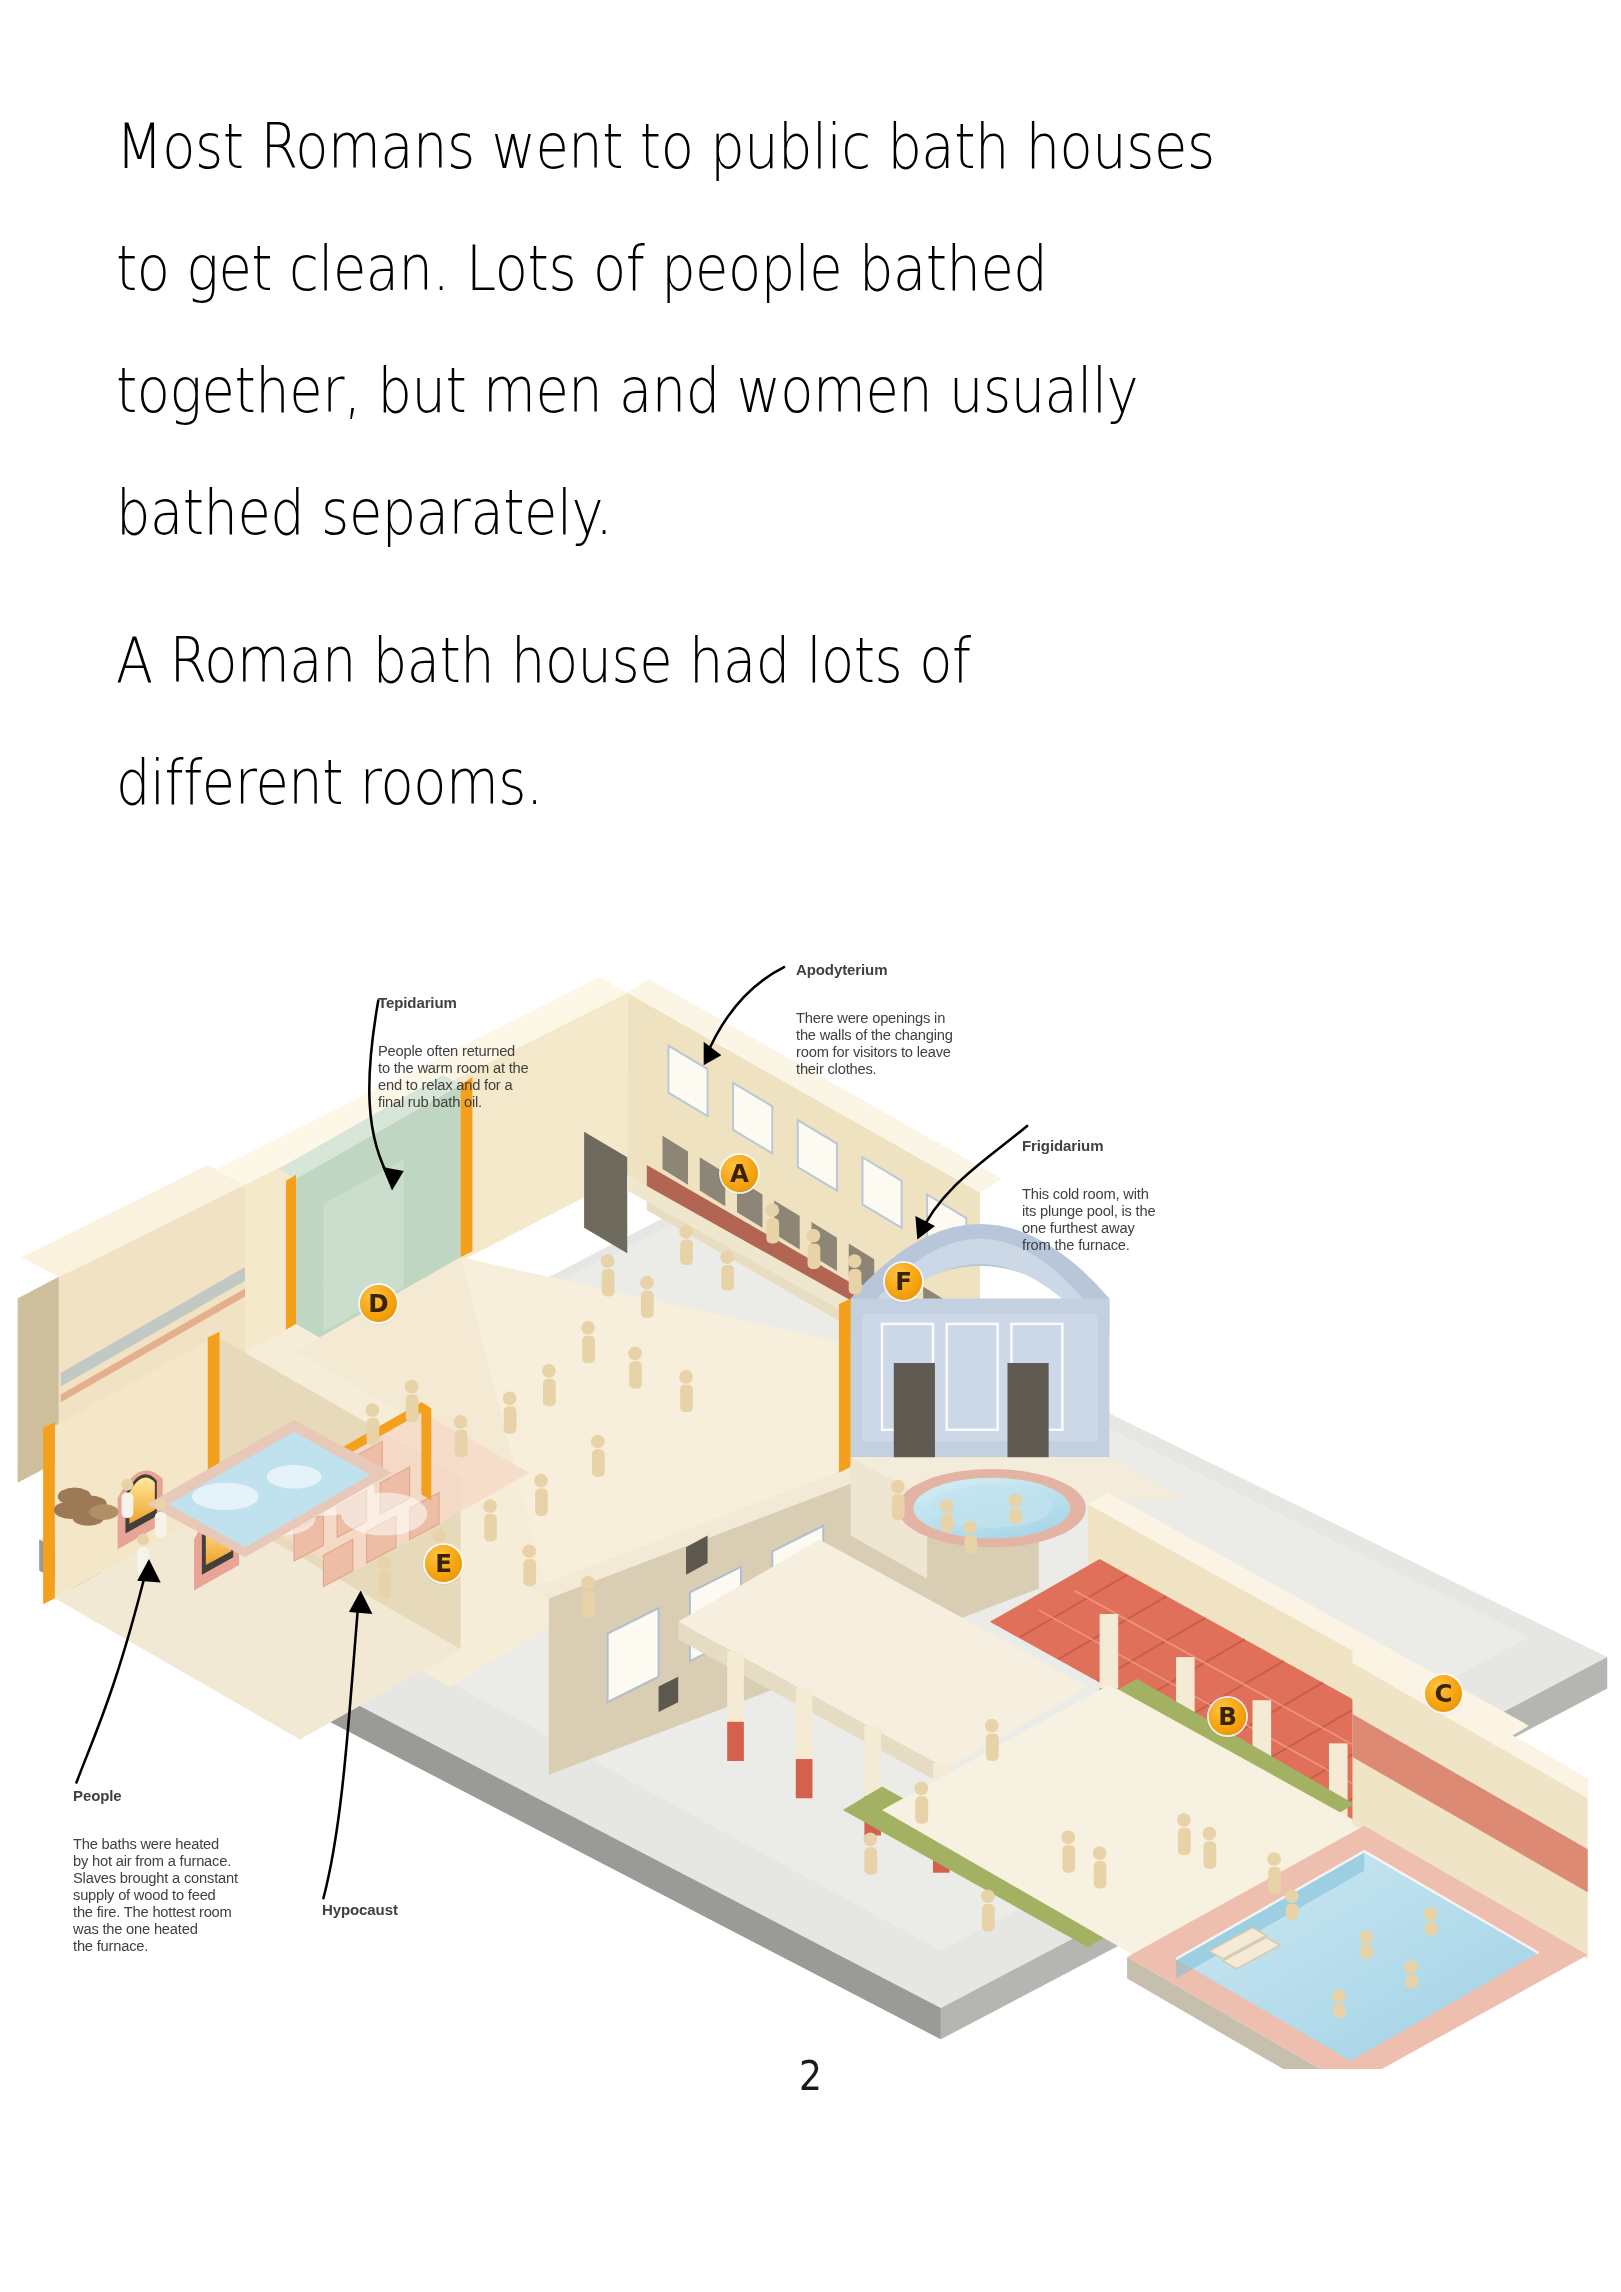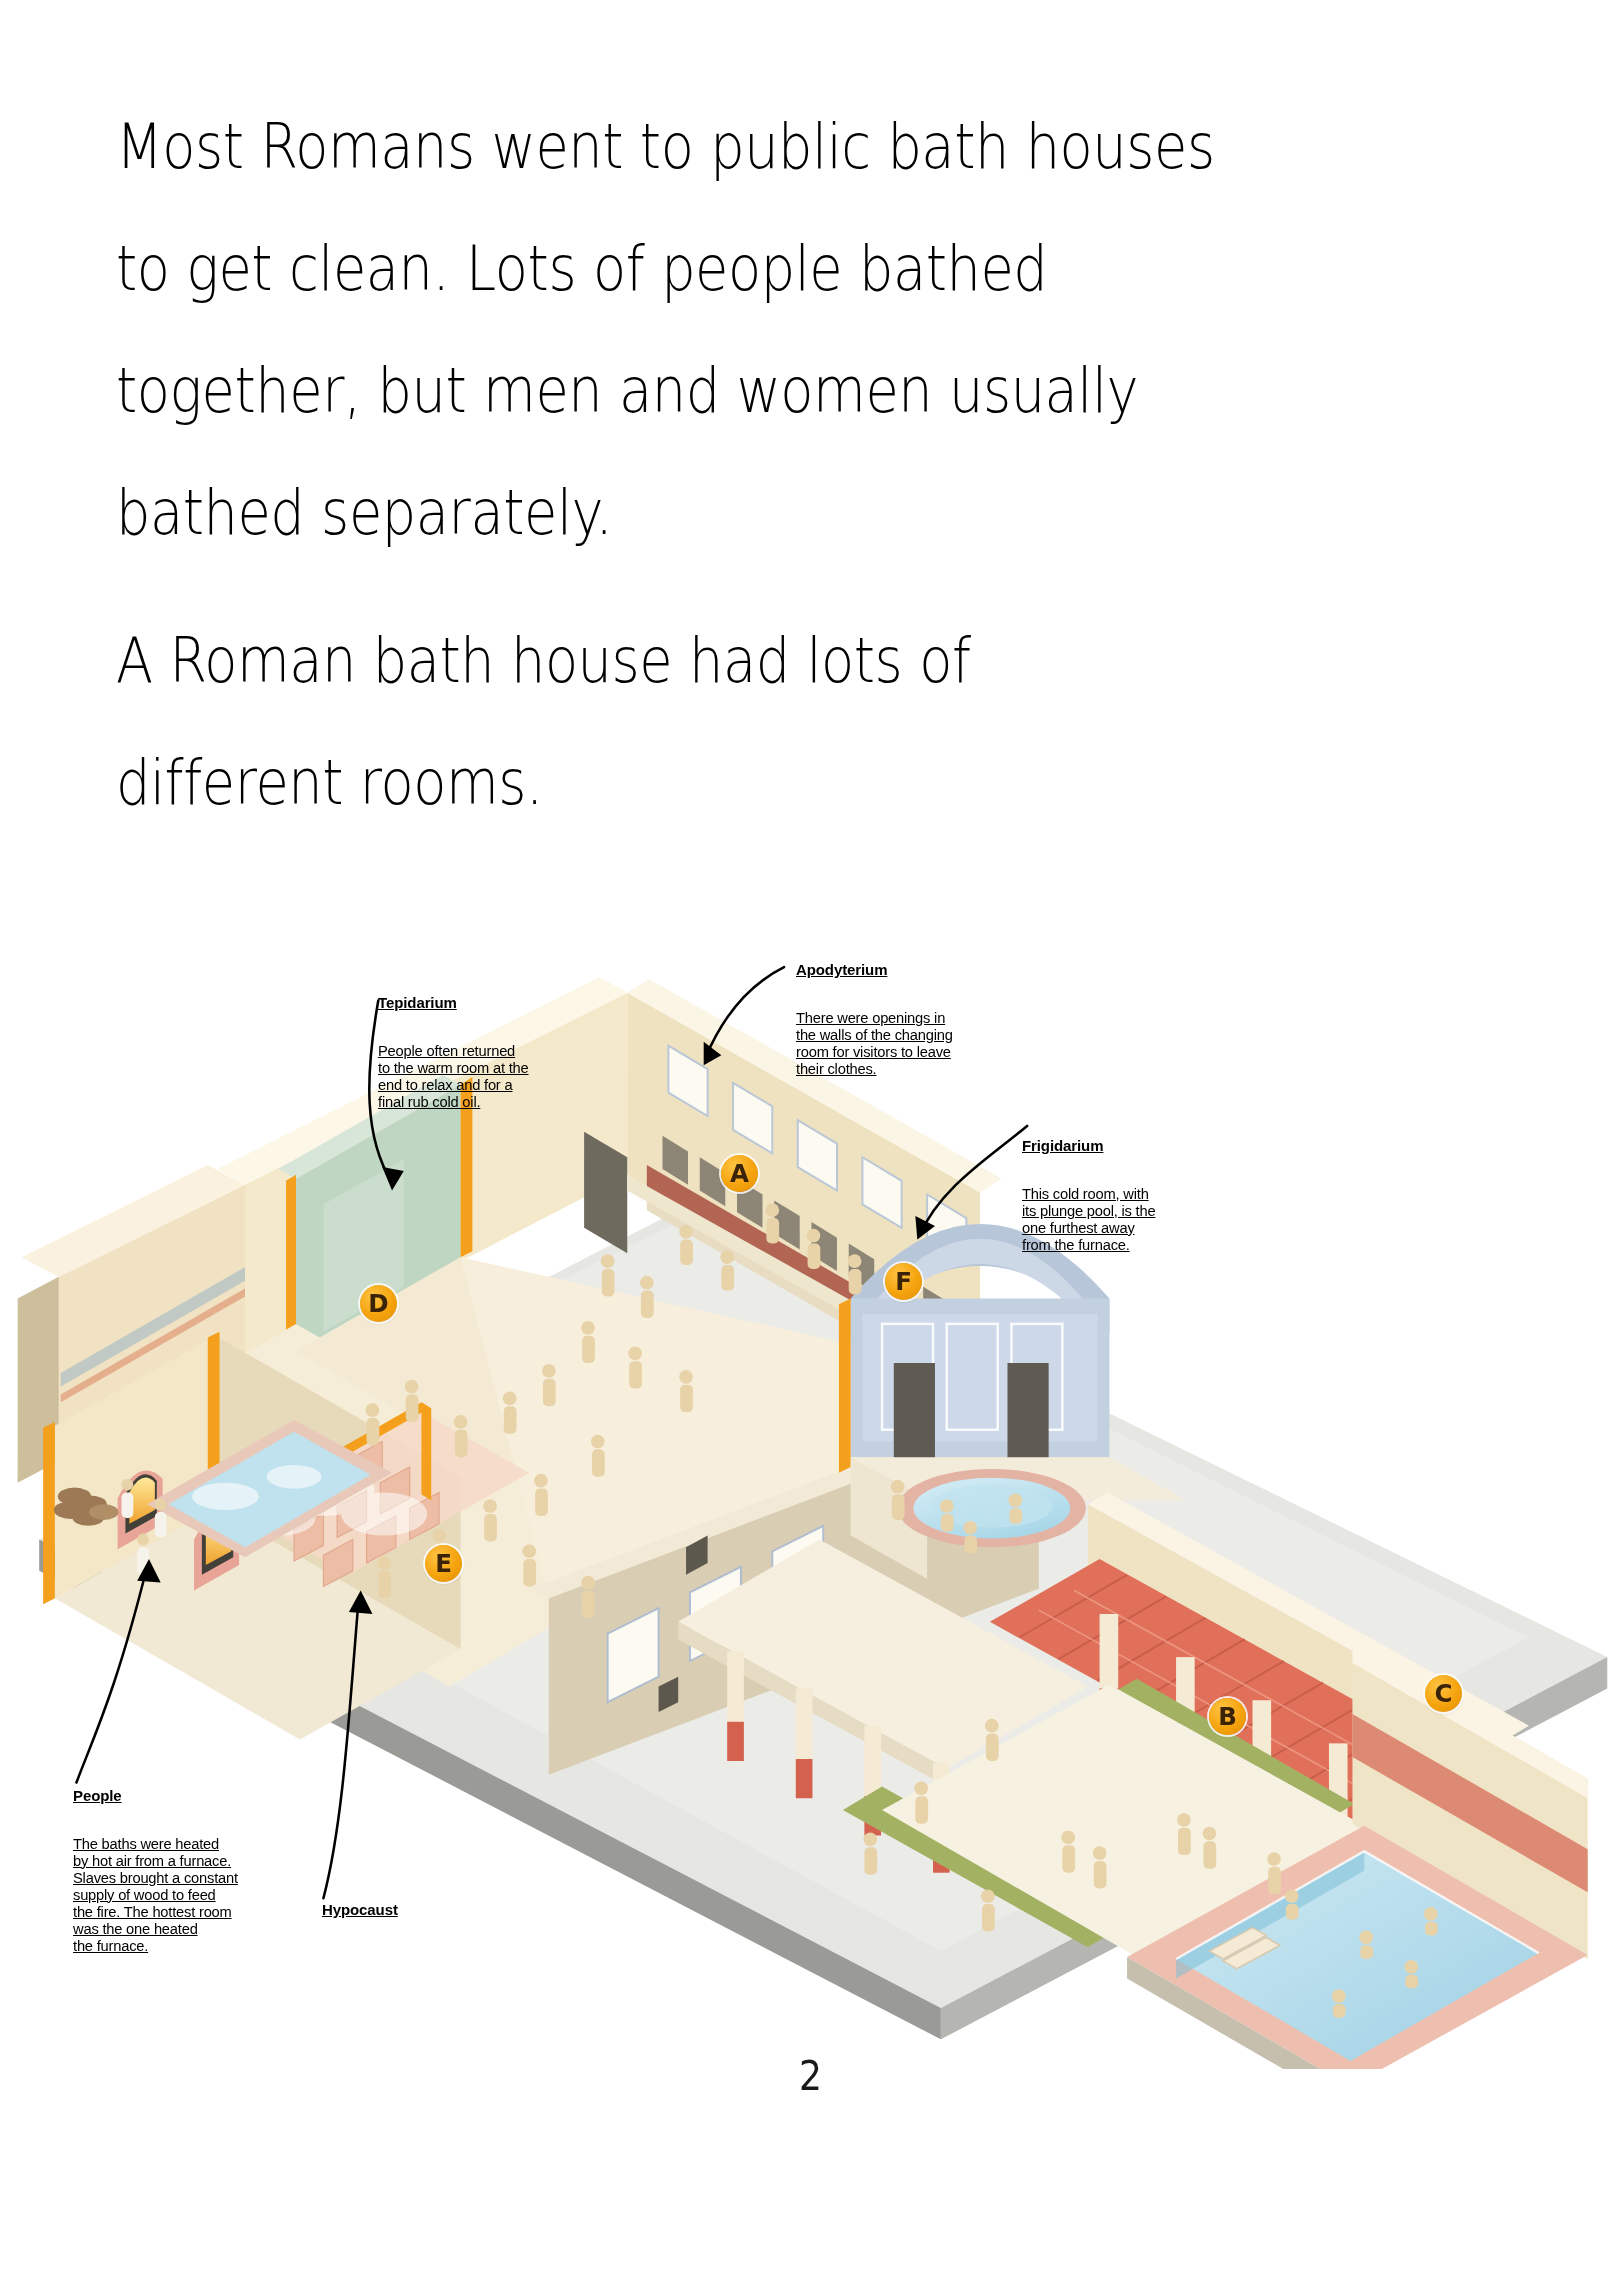--- a/index.html
+++ b/index.html
@@ -43,22 +43,21 @@
     top: 912px;
     width: 1621px;
     height: 1157px;
   }
   .diagram svg { display: block; width: 1621px; height: 1157px; }
 
   
   .callout {
     position: absolute;
     font-family: "Liberation Sans", sans-serif;
-    color: #000000;
-    text-decoration: underline;
+    color: #404040;
   }
   .callout .c-title {
     font-weight: bold;
     font-size: 15px;
     line-height: 17.6px;
     letter-spacing: -0.1px;
     white-space: nowrap;
   }
   .callout .c-body {
     font-size: 14.7px;
@@ -526,21 +525,21 @@
   </g>
 </svg>
 </div>
 
 <div class="callout" id="callout-tepidarium">
   <div class="c-title">Tepidarium</div>
   <div class="c-body">
     <span>People often returned</span>
     <span>to the warm room at the</span>
     <span>end to relax and for a</span>
-    <span>final rub cold oil.</span>
+    <span>final rub bath oil.</span>
   </div>
 </div>
 
 <div class="callout" id="callout-apodyterium">
   <div class="c-title">Apodyterium</div>
   <div class="c-body">
     <span>There were openings in</span>
     <span>the walls of the changing</span>
     <span>room for visitors to leave</span>
     <span>their clothes.</span>

